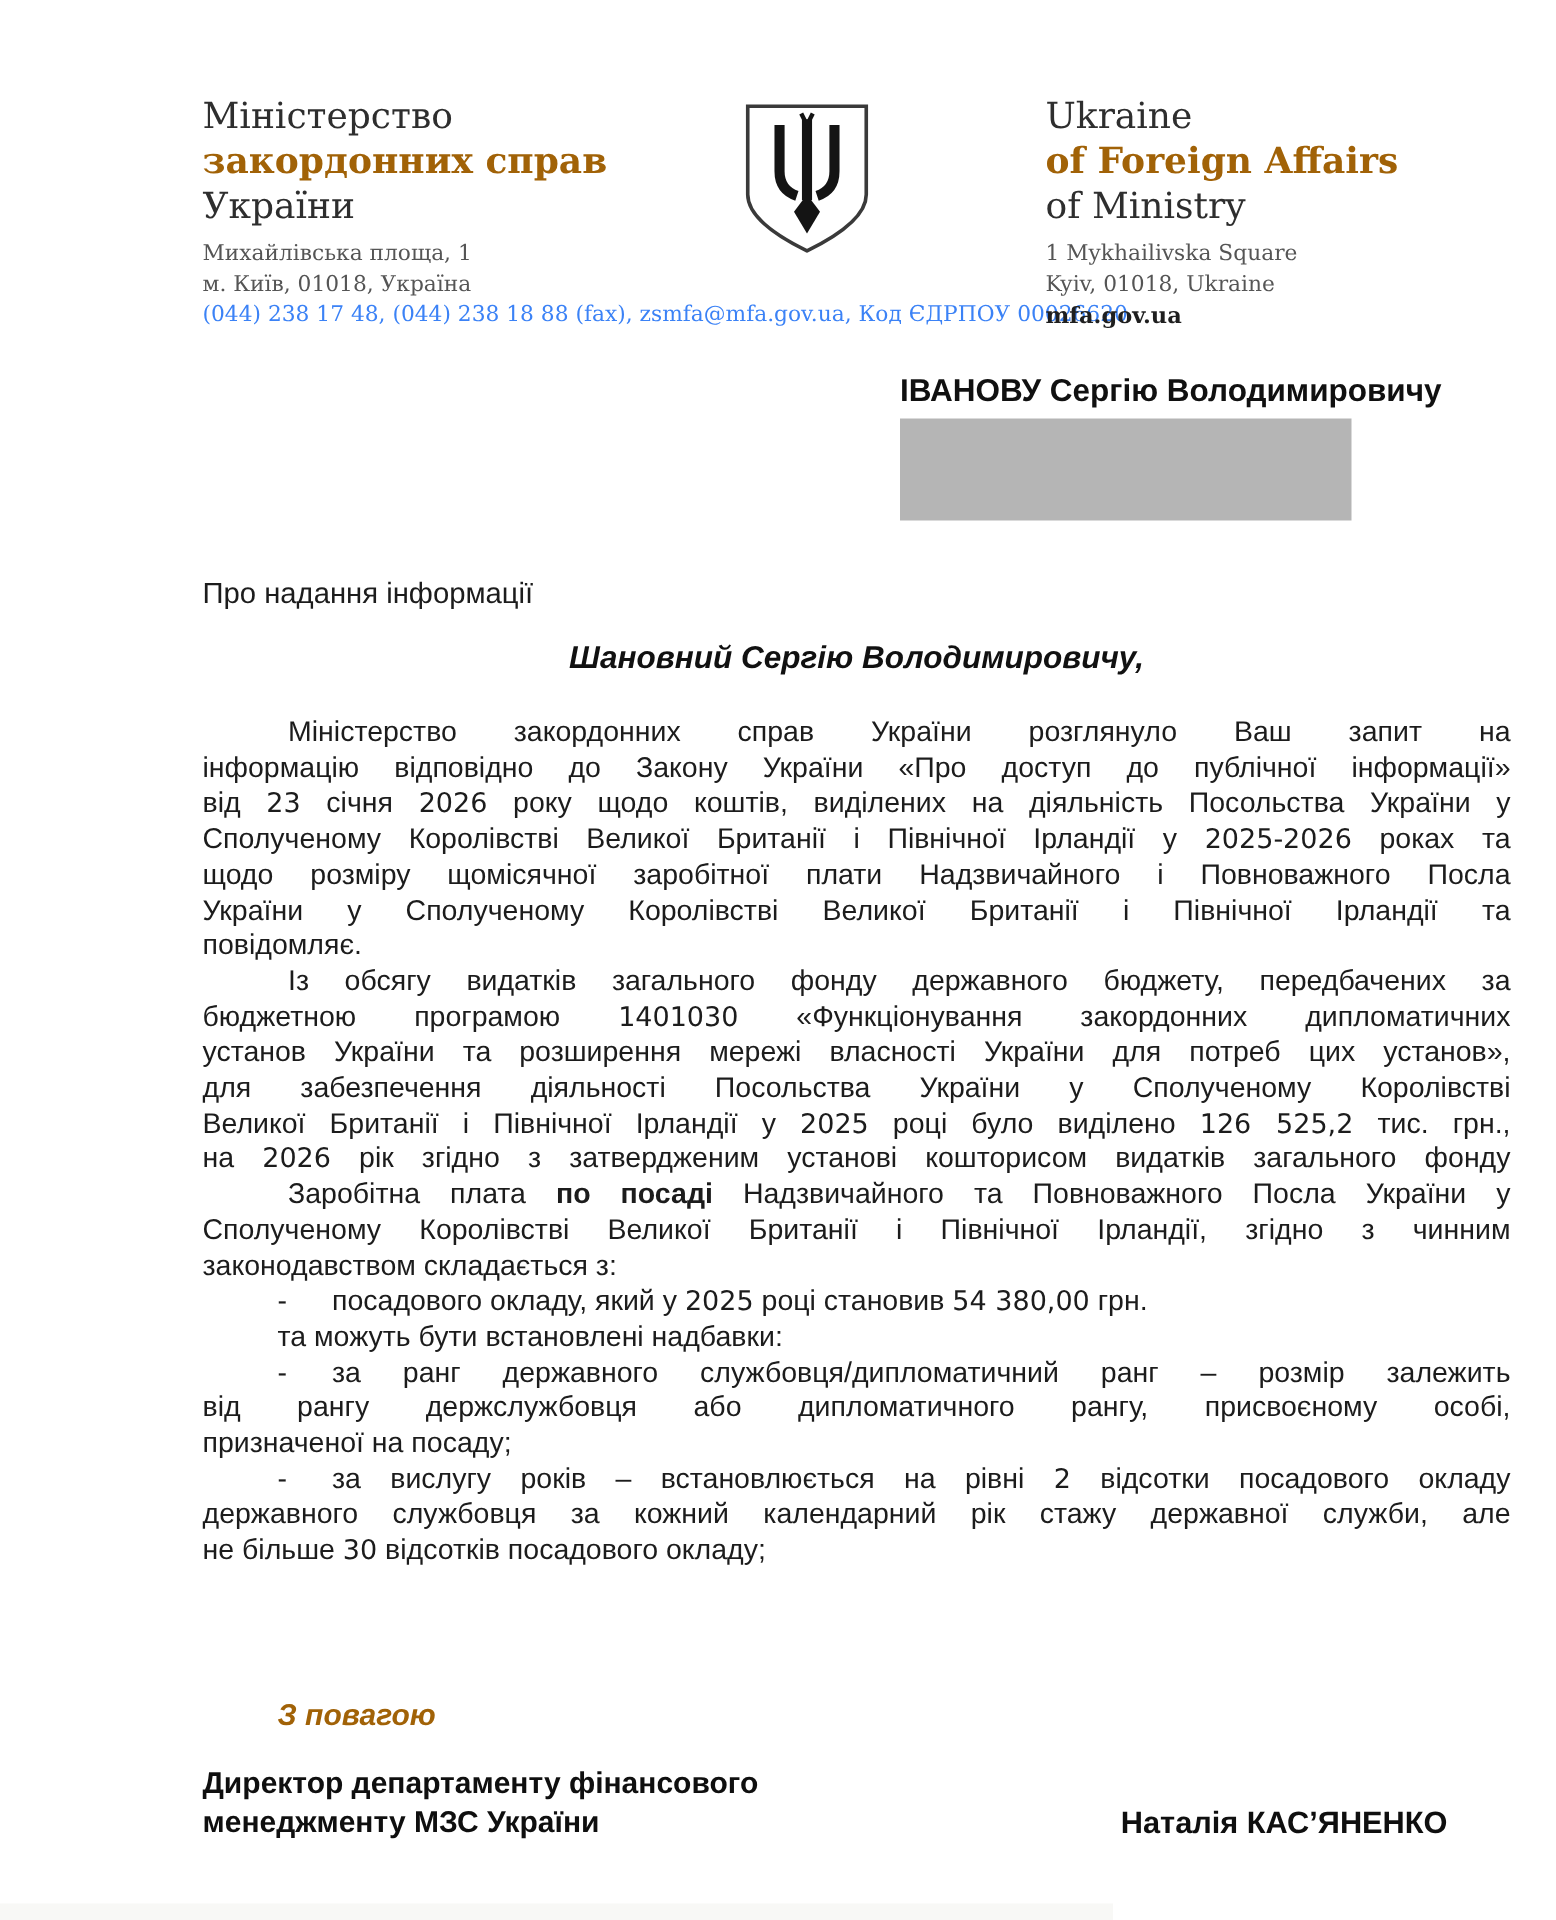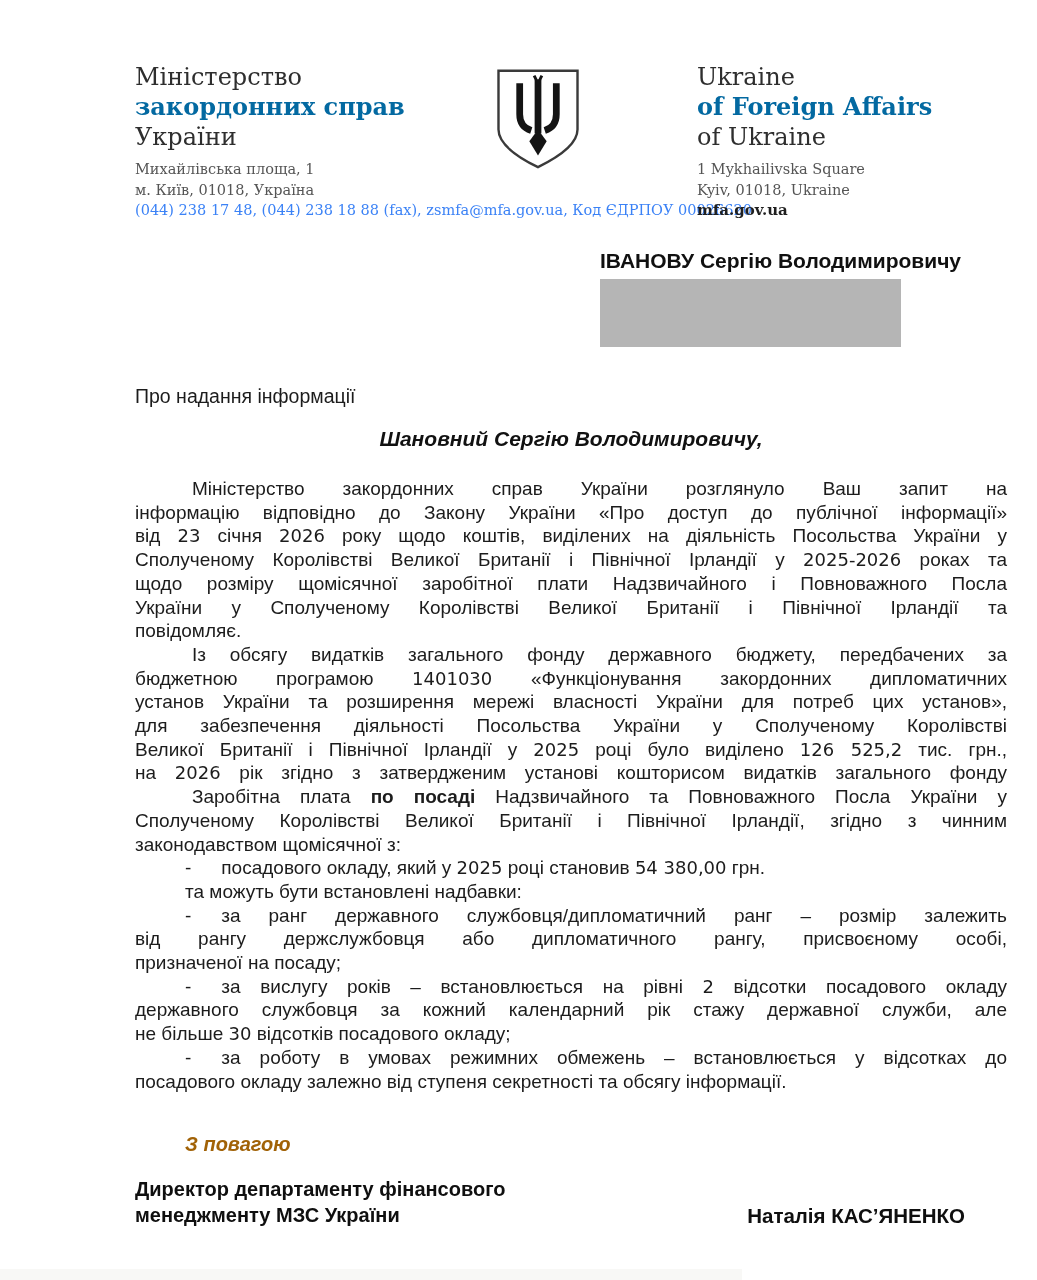--- a/index.html
+++ b/index.html
@@ -5,21 +5,21 @@
   html,body{margin:0;padding:0;background:#ffffff;}
   .page{
     position:relative;width:1013px;height:1280px;background:#ffffff;overflow:hidden;
     font-family:"Liberation Sans",sans-serif;color:#1c1c1c;
   }
   
   .lh-name{position:absolute;top:62px;font-family:"DejaVu Serif",serif;color:#2e2e2e;
     font-size:24px;line-height:30px;}
   .lh-name-uk{left:135px;}
   .lh-name-en{left:697px;}
-  .lh-name .nm2{font-weight:700;color:#0369a1;}
+  .lh-name .nm2{font-weight:700;color:#a16207;}
   .lh-addr{position:absolute;top:159px;font-family:"DejaVu Serif",serif;color:#555555;
     font-size:14.5px;line-height:21px;white-space:nowrap;}
   .lh-addr-uk{left:135px;}
   .lh-addr-en{left:697px;}
   .contact-line{position:absolute;left:135px;top:202px;font-family:"DejaVu Serif",serif;
     color:#3b82f6;font-size:14.5px;white-space:nowrap;}
   .website{position:absolute;left:697px;top:201px;font-family:"DejaVu Serif",serif;
     color:#1f1f1f;font-size:15px;font-weight:700;}
   .emblem{position:absolute;left:488px;top:66px;width:100px;height:106px;}
   
@@ -70,21 +70,21 @@
         <path d="M69,18 V50 Q69,63 57,67"></path>
       </g>
       <path d="M50,66 L59,78 L50,93 L41,78 Z" fill="#141414"></path>
       <path d="M46,10 L50,18 L54,10" fill="none" stroke="#141414" stroke-width="3"></path>
     </svg>
   </div>
 
   <div class="lh-name lh-name-en">
     <div class="nm1">Ukraine</div>
     <div class="nm2">of Foreign Affairs</div>
-    <div class="nm3">of Ukraine</div>
+    <div class="nm3">of Ministry</div>
   </div>
 
   <div class="lh-addr lh-addr-uk">
     <div>Михайлівська площа, 1</div>
     <div>м. Київ, 01018, Україна</div>
   </div>
   <div class="lh-addr lh-addr-en">
     <div>1 Mykhailivska Square</div>
     <div>Kyiv, 01018, Ukraine</div>
   </div>
@@ -112,42 +112,38 @@
         <div class="line first jl"><span>Із обсягу видатків загального фонду державного бюджету, передбачених за</span></div>
         <div class="line jl"><span>бюджетною програмою </span><span class="seg-n">1401030</span><span> «Функціонування закордонних дипломатичних</span></div>
         <div class="line jl"><span>установ України та розширення мережі власності України для потреб цих установ»,</span></div>
         <div class="line jl"><span>для забезпечення діяльності Посольства України у Сполученому Королівстві</span></div>
         <div class="line jl"><span>Великої Британії і Північної Ірландії у </span><span class="seg-n">2025</span><span> році було виділено </span><span class="seg-n">126 525,2</span><span> тис. грн.,</span></div>
         <div class="line jl"><span>на </span><span class="seg-n">2026</span><span> рік згідно з затвердженим установі кошторисом видатків загального фонду</span></div>
       </div>
       <div class="para p-indent">
         <div class="line first jl"><span>Заробітна плата </span><span class="seg-b">по посаді</span><span> Надзвичайного та Повноважного Посла України у</span></div>
         <div class="line jl"><span>Сполученому Королівстві Великої Британії і Північної Ірландії, згідно з чинним</span></div>
-        <div class="line"><span>законодавством щомісячної з:</span></div>
+        <div class="line"><span>законодавством складається з:</span></div>
       </div>
       <div class="para p-dash">
         <div class="line first"><span class="marker">-</span><span>посадового окладу, який у </span><span class="seg-n">2025</span><span> році становив </span><span class="seg-n">54 380,00</span><span> грн.</span></div>
       </div>
       <div class="para p-hang">
         <div class="line first"><span>та можуть бути встановлені надбавки:</span></div>
       </div>
       <div class="para p-dash">
         <div class="line first jl"><span class="marker">-</span><span>за ранг державного службовця/дипломатичний ранг – розмір залежить</span></div>
         <div class="line jl"><span>від рангу держслужбовця або дипломатичного рангу, присвоєному особі,</span></div>
         <div class="line"><span>призначеної на посаду;</span></div>
       </div>
       <div class="para p-dash">
         <div class="line first jl"><span class="marker">-</span><span>за вислугу років – встановлюється на рівні </span><span class="seg-n">2</span><span> відсотки посадового окладу</span></div>
         <div class="line jl"><span>державного службовця за кожний календарний рік стажу державної служби, але</span></div>
         <div class="line"><span>не більше </span><span class="seg-n">30</span><span> відсотків посадового окладу;</span></div>
       </div>
-      <div class="para p-dash">
-        <div class="line first jl"><span class="marker">-</span><span>за роботу в умовах режимних обмежень – встановлюється у відсотках до</span></div>
-        <div class="line"><span>посадового окладу залежно від ступеня секретності та обсягу інформації.</span></div>
-      </div>
     </div>
 
   <div class="valediction">З повагою</div>
   <div class="signature-row">
     <div class="signer-title">
       <div>Директор департаменту фінансового</div>
       <div>менеджменту МЗС України</div>
     </div>
     <div class="signer-name">Наталія КАС’ЯНЕНКО</div>
   </div>

